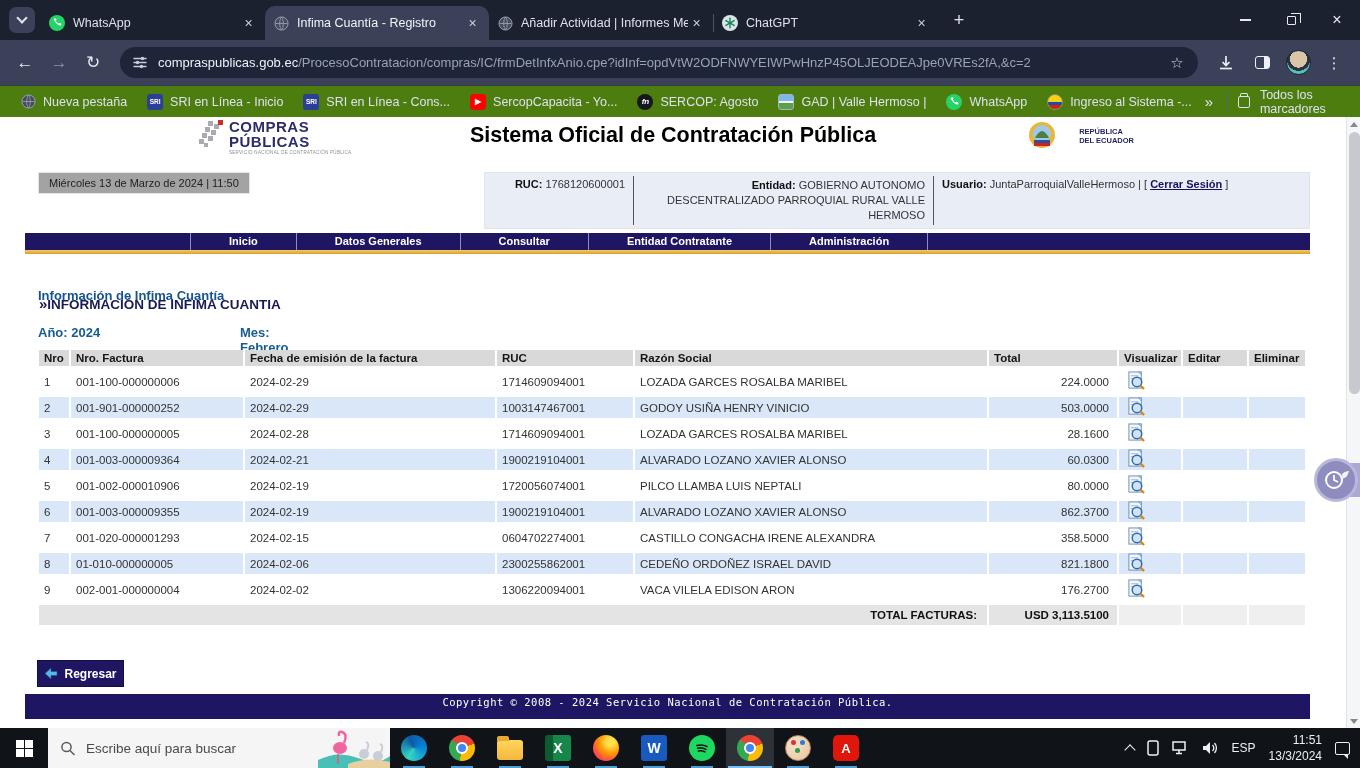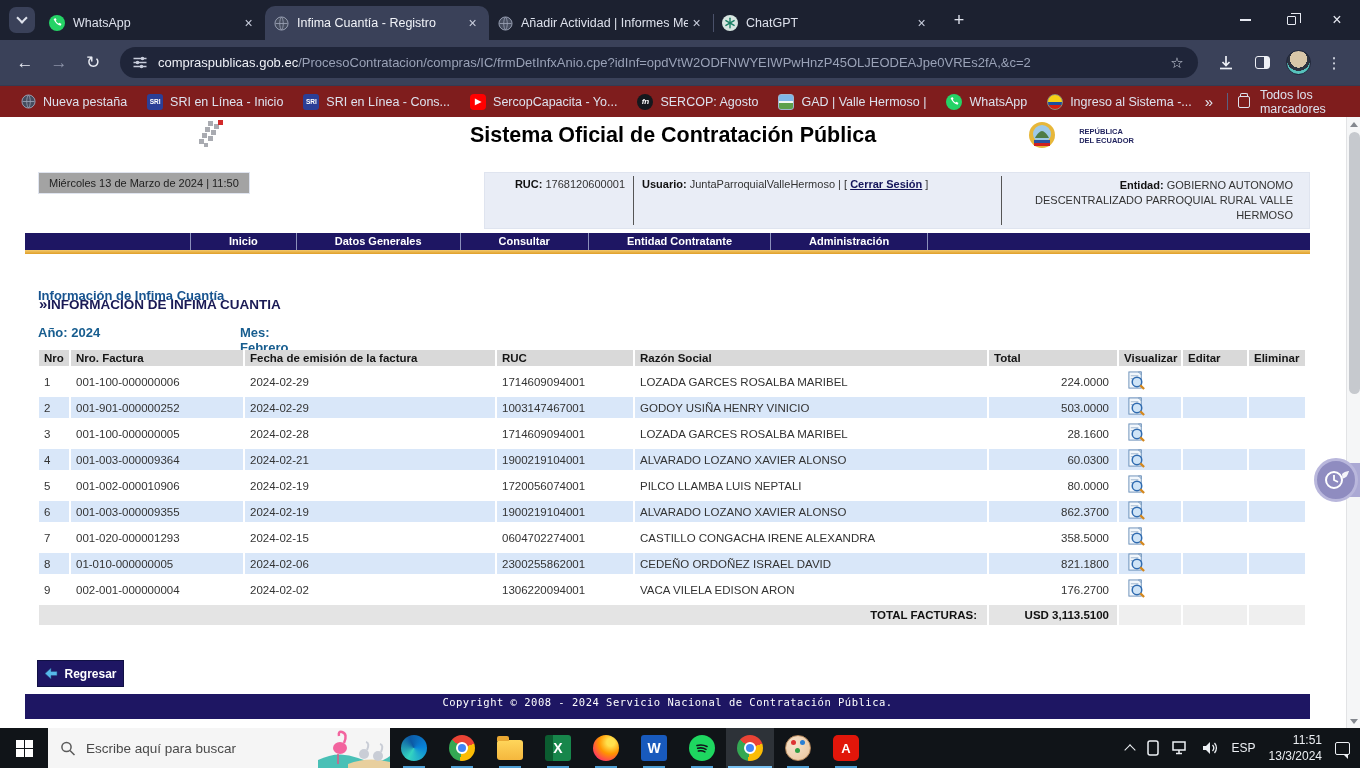--- a/index.html
+++ b/index.html
@@ -32,21 +32,21 @@
   .url{white-space:nowrap;overflow:hidden;flex:1;}
   .url .dom{color:#eef0f6;}
   .url .path{color:#9aa2b7;}
   .star-btn{flex:0 0 18px;color:#cfd4e1;font-size:15px;background:none;border:none;margin-left:8px;}
   .tool-ic{width:32px;height:32px;display:flex;align-items:center;justify-content:center;border:none;background:transparent;color:#e8ebf3;}
   .sidebar-ic{width:15px;height:13px;border:1.6px solid #eef0f6;border-radius:3px;position:relative;}
   .sidebar-ic:before{content:'';position:absolute;top:0;right:0;width:5px;height:100%;background:#eef0f6;}
   .avatar{width:25px;height:25px;border-radius:50%;background:radial-gradient(circle at 50% 35%,#d8c6a8 0 45%,#2d3340 46% 62%,#57c2bd 63% 100%);border:1px solid #20263a;}
   .kebab{font-size:15px;color:#e8ebf3;letter-spacing:0;}
 
-  .bookbar{position:absolute;top:85px;left:0;width:100%;height:32px;background:#7f1d1d;display:flex;align-items:center;padding:0 12px;font-size:12.5px;color:#dde2ee;border-top:1px solid #343b52;}
+  .bookbar{position:absolute;top:85px;left:0;width:100%;height:32px;background:#4d7c0f;display:flex;align-items:center;padding:0 12px;font-size:12.5px;color:#dde2ee;border-top:1px solid #343b52;}
   .bm{display:flex;align-items:center;gap:7px;padding:3px 9px;border-radius:7px;background:none;border:none;color:#dde2ee;font-size:12.5px;white-space:nowrap;}
   .fav,.bx{display:inline-flex;align-items:center;justify-content:center;}
   .bx{width:16px;height:16px;border-radius:3px;font-weight:bold;color:#fff;}
   .bx-sri{background:#2b3f97;font-size:6.5px;}
   .bx-yt{background:#f00;font-size:8px;border-radius:4px;}
   .bx-fn{background:#15181d;border-radius:50%;font-size:8px;font-style:italic;}
   .bx-gad{background:linear-gradient(#7fb7e8 0 45%,#f4f7f2 45% 60%,#5da04c 60% 100%);border-radius:3px;border:1px solid #9fb6cd;}
   .bx-ec{background:linear-gradient(#f7d117 0 50%,#1a4fa0 50% 75%,#d32011 75% 100%);border-radius:50%;border:1px solid #8d8f77;}
   .bm-right{margin-left:auto;display:flex;align-items:center;gap:10px;}
   .bm-more{font-size:15px;color:#e4e8f2;padding:0 4px;background:none;border:none;}
@@ -323,20 +323,25 @@
                 <rect x="16" y="5" width="5" height="5"></rect>
                 <rect x="7" y="8" width="5" height="5"></rect>
                 <rect x="13" y="11" width="5" height="5"></rect>
                 <rect x="4" y="14" width="5" height="5"></rect>
                 <rect x="10" y="17" width="5" height="5"></rect>
                 <rect x="1" y="20" width="5" height="5"></rect>
                 <rect x="6" y="24" width="4" height="4"></rect>
               </g>
             <rect x="20" y="1" width="5" height="5" fill="#d22a2a"></rect>
           </svg>
+          <div class="cp-text">
+            <div class="cp-l1">COMPRAS</div>
+            <div class="cp-l2">PÚBLICAS</div>
+            <div class="cp-sub">SERVICIO NACIONAL DE CONTRATACIÓN PÚBLICA</div>
+          </div>
         </div>
         <div class="page-title">Sistema Oficial de Contratación Pública</div>
         <div class="republic">
           <svg width="30" height="32" viewBox="0 0 30 32">
             <circle cx="15" cy="15" r="13" fill="#e7b73a"></circle>
             <circle cx="15" cy="14" r="9" fill="#9ec9e8"></circle>
             <path d="M8 18c2-4 5-7 7-7s5 3 7 7z" fill="#4f7d46"></path>
             <rect x="7" y="20" width="16" height="3" fill="#2a52a0"></rect>
             <rect x="7" y="23" width="16" height="3" fill="#cf2020"></rect>
           </svg>
@@ -346,24 +351,24 @@
           </div>
         </div>
       </div>
 
       <div class="info-bar">
         <div class="info-date">Miércoles 13 de Marzo de 2024 | 11:50</div>
         <div class="info-right">
           <div class="seg seg-ruc">
               <span><span class="lbl">RUC:</span> <span>1768120600001</span></span>
             </div>
+          <div class="seg seg-ent"><span class="lbl">Entidad:</span> <span>GOBIERNO AUTONOMO DESCENTRALIZADO PARROQUIAL RURAL VALLE HERMOSO</span></div>
           <div class="seg seg-user">
               <span><span class="lbl">Usuario:</span> <span>JuntaParroquialValleHermoso</span> <span>| [</span> <span class="logout">Cerrar Sesión</span> <span>]</span></span>
             </div>
-          <div class="seg seg-ent"><span class="lbl">Entidad:</span> <span>GOBIERNO AUTONOMO DESCENTRALIZADO PARROQUIAL RURAL VALLE HERMOSO</span></div>
         </div>
       </div>
 
       <div class="menubar">
         <div class="menu-spacer"></div>
         <div id="menu-items" style="display:flex;">
             <div class="menu-item">Inicio</div>
             <div class="menu-item">Datos Generales</div>
             <div class="menu-item">Consultar</div>
             <div class="menu-item">Entidad Contratante</div>

